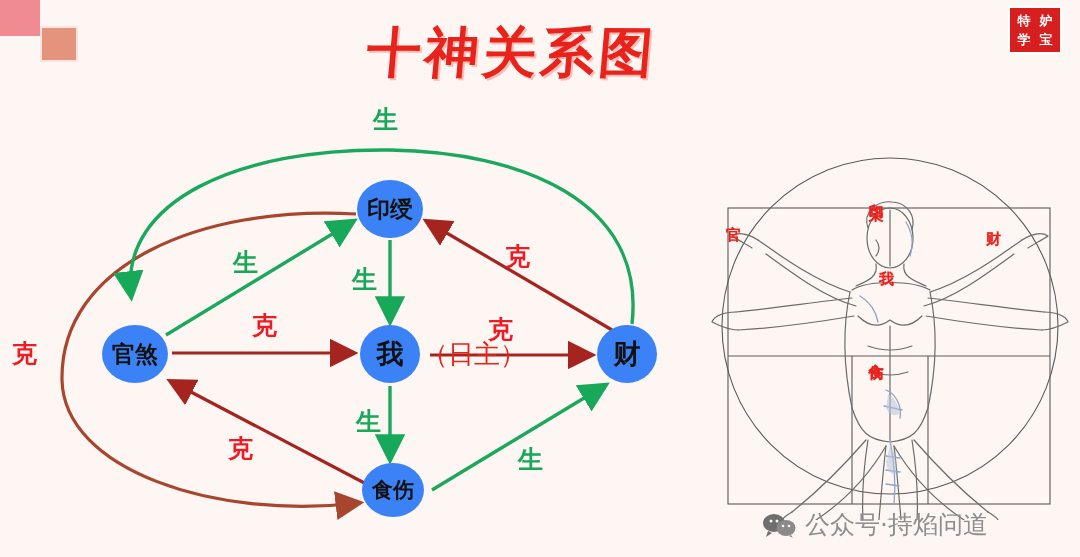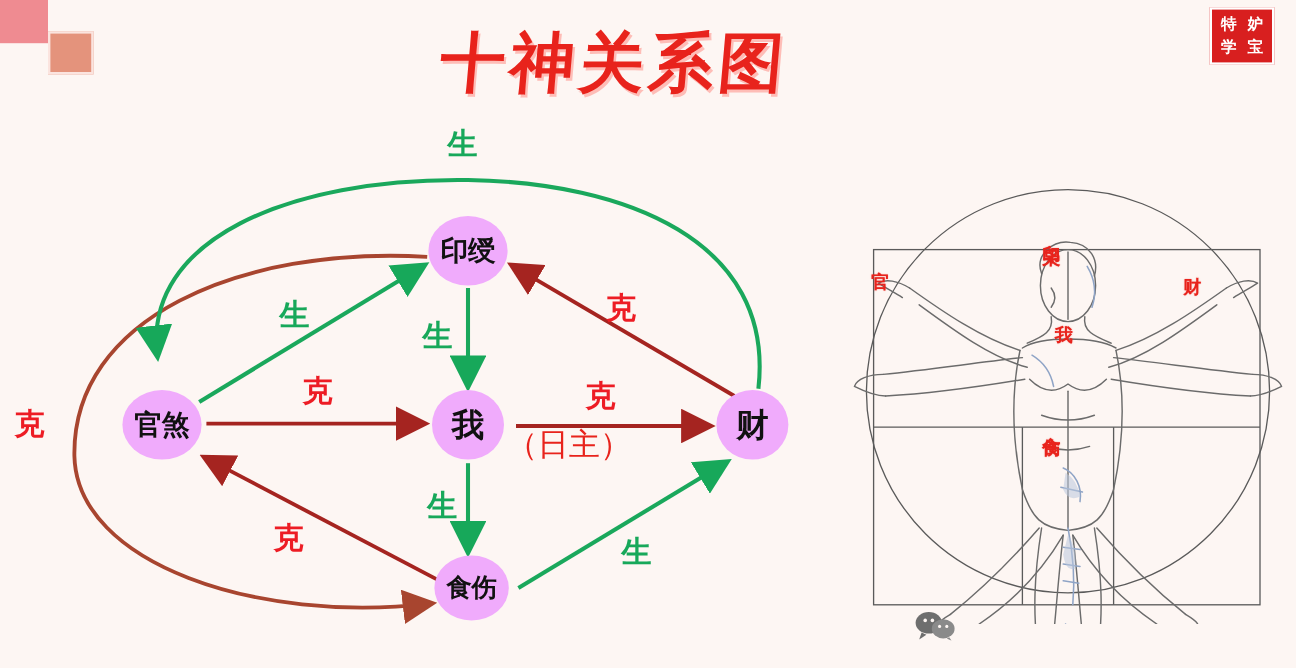--- a/index.html
+++ b/index.html
@@ -30,36 +30,36 @@
      font-size:54px;line-height:60px;color:#e8231c;font-weight:bold;
      font-family:"DejaVu Serif","Liberation Serif",serif;
      letter-spacing:4px;
      text-shadow:2px 2px 0 rgba(255,120,110,.45);
      transform:skewX(-5deg);}
 
   
   #diagram{position:absolute;left:0;top:0;width:700px;height:557px;}
 
   
-  .node{position:absolute;border-radius:50%;background:#f0abfc;
+  .node{position:absolute;border-radius:50%;background:#3b82f6;
         display:flex;align-items:center;justify-content:center;
         color:#111;font-weight:bold;
         font-family:"DejaVu Sans","Liberation Sans",sans-serif;}
   .node.n-yinshou{left:357px;top:180px;width:66px;height:58px;font-size:23px;}
   .node.n-guansha{left:102px;top:325px;width:66px;height:58px;font-size:23px;text-align:right;}
   .node.n-wo{left:360px;top:325px;width:60px;height:58px;font-size:27px;}
   .node.n-cai{left:597px;top:325px;width:60px;height:58px;font-size:27px;}
   .node.n-shishang{left:362px;top:463px;width:62px;height:54px;font-size:21px;}
 
   
   .lbl{position:absolute;font-size:25px;font-weight:bold;
        font-family:"DejaVu Sans","Liberation Sans",sans-serif;white-space:nowrap;}
   .lbl.sheng{color:#17a85a;}
   .lbl.ke{color:#ed1c24;}
-  .lbl.rizhu{color:#e8231c;font-size:26px;font-weight:normal;margin-top:16px;}
+  .lbl.rizhu{color:#e8231c;font-size:26px;font-weight:normal;}
 
   
   #vitruvian{position:absolute;left:700px;top:140px;width:380px;height:380px;}
   .vlbl{position:absolute;color:#e8231c;font-weight:bold;
         font-family:"DejaVu Serif","Liberation Serif",serif;
         font-size:15px;line-height:15px;text-align:center;
         text-shadow:0 0 1px rgba(232,35,28,.6);}
   .vlbl.vert{writing-mode:vertical-rl;letter-spacing:1px;}
 
   
@@ -217,15 +217,16 @@
     <svg class="wechat" viewBox="0 0 34 26">
       <ellipse cx="12" cy="11" rx="11" ry="9" fill="#6e6e6e"></ellipse>
       <path d="M6 19 L4 25 L10 21 z" fill="#6e6e6e"></path>
       <ellipse cx="24" cy="16" rx="9.5" ry="8" fill="#8a8a8a"></ellipse>
       <path d="M29 23 L31 26 L27 24 z" fill="#8a8a8a"></path>
       <circle cx="9" cy="9" r="1.5" fill="#fdf6f3"></circle>
       <circle cx="15" cy="9" r="1.5" fill="#fdf6f3"></circle>
       <circle cx="21" cy="14" r="1.3" fill="#fdf6f3"></circle>
       <circle cx="27" cy="14" r="1.3" fill="#fdf6f3"></circle>
     </svg>
+    <span>公众号·持焰问道</span>
   </div>
 
 </div>
 
 </body></html>

